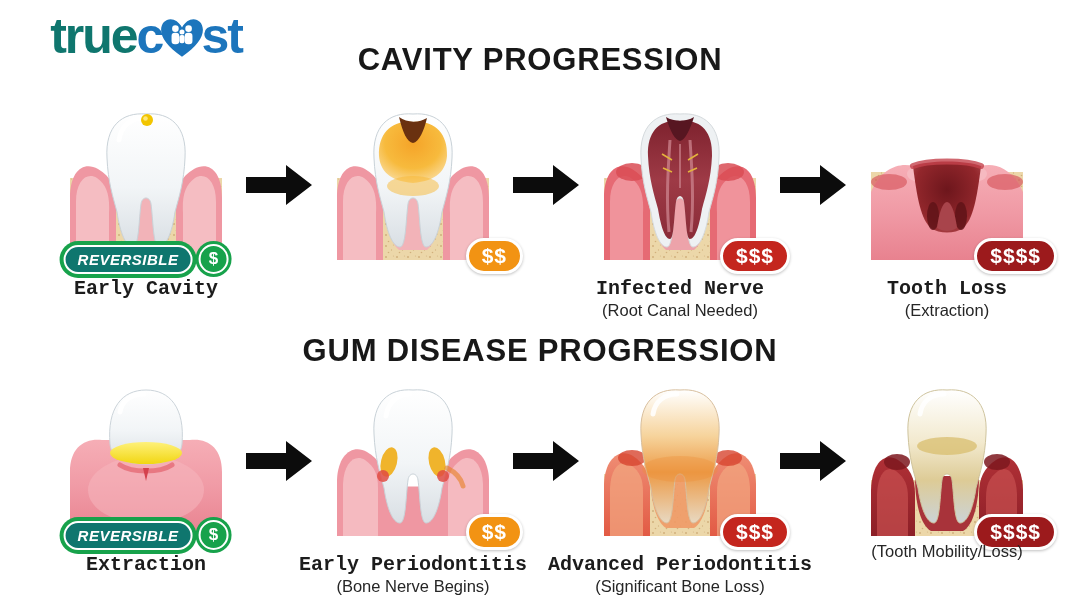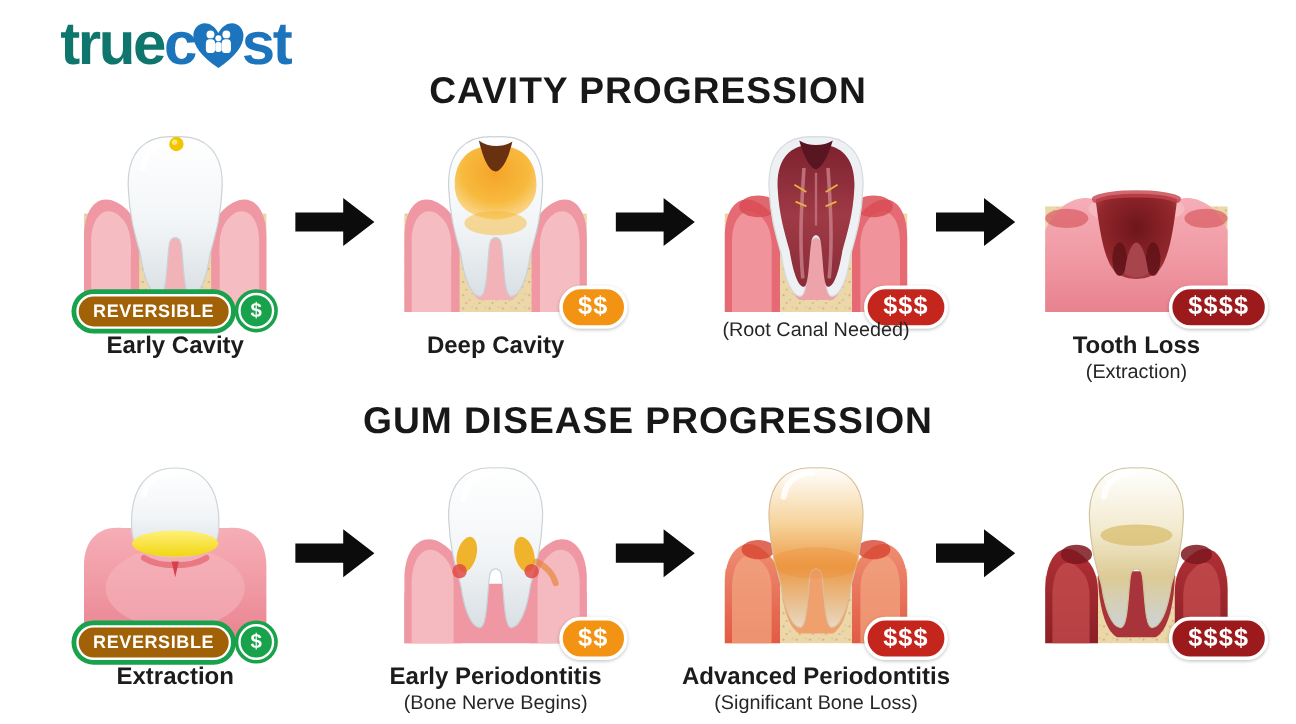--- a/index.html
+++ b/index.html
@@ -11,55 +11,55 @@
   .logo-line1{display:flex;align-items:center;justify-content:center;font-size:50px;
               font-weight:800;letter-spacing:-2px;line-height:1.05;}
   .logo-black{color:#0f766e;}
   .logo-blue{color:#1c75bc;}
   .logo-heart{margin:4px -3px 0 -2px;flex:0 0 auto;}
   .logo-sub{font-size:20px;color:#2b3044;font-weight:400;margin-top:1px;letter-spacing:0.2px;}
 
   
   .section-title{position:absolute;left:0;width:100%;text-align:center;font-size:31px;
                  font-weight:800;color:#181818;letter-spacing:0.8px;}
-  #title1{top:42px;margin-top:16px;}
+  #title1{top:42px;}
   #title2{top:333px;}
 
   
   .row{position:absolute;left:0;width:100%;display:flex;justify-content:center;
        align-items:flex-start;padding-left:13px;box-sizing:border-box;}
   #row1{top:100px;}
   #row2{top:376px;}
 
   .stage{flex:0 0 168px;width:168px;position:relative;}
   .gapcell{flex:0 0 99px;width:99px;display:flex;justify-content:center;}
   .arrow-svg{margin-top:62px;}
 
   .illus-wrap{position:relative;width:168px;height:165px;}
   svg.illus{display:block;}
 
   
   .badges{position:absolute;bottom:-9px;left:50%;transform:translateX(-50%);
           display:flex;align-items:center;gap:6px;width:max-content;}
   .badges.right{left:auto;transform:none;right:-26px;}
-  .pill-rev{background:#a16207;color:#fff;font-weight:800;font-size:15px;letter-spacing:0.5px;
+  .pill-rev{background:#0f766e;color:#fff;font-weight:800;font-size:15px;letter-spacing:0.5px;
             padding:4px 12px;border-radius:999px;border:2px solid #fff;
-            box-shadow:0 0 0 4px #17a24b;}
+            box-shadow:0 0 0 4px #17a24b;font-style:italic;}
   .coin{width:26px;height:26px;border-radius:50%;background:#17a24b;border:2px solid #fff;
         box-shadow:0 0 0 3px #17a24b;color:#fff;font-weight:800;font-size:17px;
         display:flex;align-items:center;justify-content:center;}
   .pill-cost{color:#fff;font-weight:800;font-size:21px;letter-spacing:1px;padding:3px 13px;
              border-radius:999px;border:3px solid #fff;box-shadow:0 1px 3px rgba(0,0,0,0.25);}
   .cost-orange{background:#f29313;}
   .cost-red{background:#c4261e;}
   .cost-darkred{background:#9c1a1c;}
 
   
   .label{margin-top:12px;font-size:20px;font-weight:800;color:#1c1c1c;text-align:center;
-         position:relative;left:50%;transform:translateX(-50%);width:max-content;}
+         position:relative;left:50%;transform:translateX(-50%);width:max-content;font-family:Liberation Mono, monospace;}
   .sublabel{font-size:16.5px;font-weight:500;color:#262626;text-align:center;margin-top:1px;
             position:relative;left:50%;transform:translateX(-50%);width:max-content;}
   .sublabel:empty{display:none;}
 </style>
 </head>
 <body>
 
 <svg width="0" height="0" style="position:absolute" aria-hidden="true">
 <defs>
   <pattern id="speck" width="11" height="11" patternUnits="userSpaceOnUse">
@@ -182,21 +182,20 @@
         <path d="M154,160 L154,102 C154,80 143,72 133,78 C123,85 120,96 121,113 L121,160 Z" fill="#f6c3c8" opacity="0.85"></path>
         <path d="M45,58 C43,26 60,12 84,14 C108,12 125,26 123,58 C122,82 117,97 113,112 C110,133 104,147 97,147 C91,147 91,118 89,104 C88,96 80,96 79,104 C77,118 77,147 71,147 C64,147 58,133 55,112 C51,97 46,82 45,58 Z" fill="url(#toothGrad)" stroke="#c9d2d8" stroke-width="1"></path>
         <path d="M50,56 C49,32 64,20 84,22 C104,20 119,32 118,56 C117,70 108,81 84,83 C60,81 51,70 50,56 Z" fill="url(#amberGrad)" opacity="0.95"></path>
         <ellipse cx="84" cy="86" rx="26" ry="10" fill="#f7b733" opacity="0.5"></ellipse>
         <path d="M70,17 C74,33 78,42 84,43 C90,42 95,31 98,18 C90,23 78,23 70,17 Z" fill="#6a3110"></path>
       </svg>
       <div class="badges right">
         <span class="pill-cost cost-orange">$$</span>
       </div>
     </div>
-    <div class="label">Deep Cavity</div>
 
   </div>
 
   <div class="gapcell">
     <svg class="arrow-svg" width="68" height="46" viewBox="0 0 68 46">
       <polygon points="0,15 40,15 40,3 66,23 40,43 40,31 0,31" fill="#0c0c0c"></polygon>
     </svg>
   </div>
 
   <div class="stage">
@@ -215,20 +214,21 @@
         <path d="M70,17 C74,31 79,40 84,41 C89,40 94,30 98,17 C90,22 78,22 70,17 Z" fill="#571621"></path>
         <path d="M74,40 C72,70 70,100 73,132" stroke="#c9808a" stroke-width="3" fill="none" opacity="0.8"></path>
         <path d="M94,40 C96,70 98,100 95,132" stroke="#c9808a" stroke-width="3" fill="none" opacity="0.8"></path>
         <path d="M84,44 C84,60 84,74 84,88" stroke="#c9808a" stroke-width="2" fill="none" opacity="0.7"></path>
         <path d="M76,60 L66,54 M76,72 L67,68 M92,60 L102,54 M92,72 L101,68" stroke="#e3b33c" stroke-width="1.6"></path>
       </svg>
       <div class="badges right">
         <span class="pill-cost cost-red">$$$</span>
       </div>
     </div>
+    <div class="label">Infected Nerve</div>
     <div class="sublabel">(Root Canal Needed)</div>
   </div>
 
   <div class="gapcell">
     <svg class="arrow-svg" width="68" height="46" viewBox="0 0 68 46">
       <polygon points="0,15 40,15 40,3 66,23 40,43 40,31 0,31" fill="#0c0c0c"></polygon>
     </svg>
   </div>
 
   <div class="stage">
@@ -356,14 +356,15 @@
         <ellipse cx="34" cy="86" rx="13" ry="8" fill="#7c171e" opacity="0.85"></ellipse>
         <ellipse cx="134" cy="86" rx="13" ry="8" fill="#7c171e" opacity="0.85"></ellipse>
         <path d="M45,58 C43,26 60,12 84,14 C108,12 125,26 123,58 C122,82 117,97 113,112 C110,133 104,147 97,147 C91,147 91,118 89,104 C88,96 80,96 79,104 C77,118 77,147 71,147 C64,147 58,133 55,112 C51,97 46,82 45,58 Z" fill="url(#toothYellowGrad)" stroke="#cfc49e" stroke-width="1"></path>
         <path d="M57,38 C59,25 69,18 81,18" stroke="#ffffff" stroke-width="5" fill="none" opacity="0.85" stroke-linecap="round"></path>
         <ellipse cx="84" cy="70" rx="30" ry="9" fill="#d8bd6e" opacity="0.75"></ellipse>
       </svg>
       <div class="badges right">
         <span class="pill-cost cost-darkred">$$$$</span>
       </div>
     </div>
+    <div class="sublabel">(Tooth Mobility/Loss)</div>
   </div>
 </div>
 
 </body></html>

